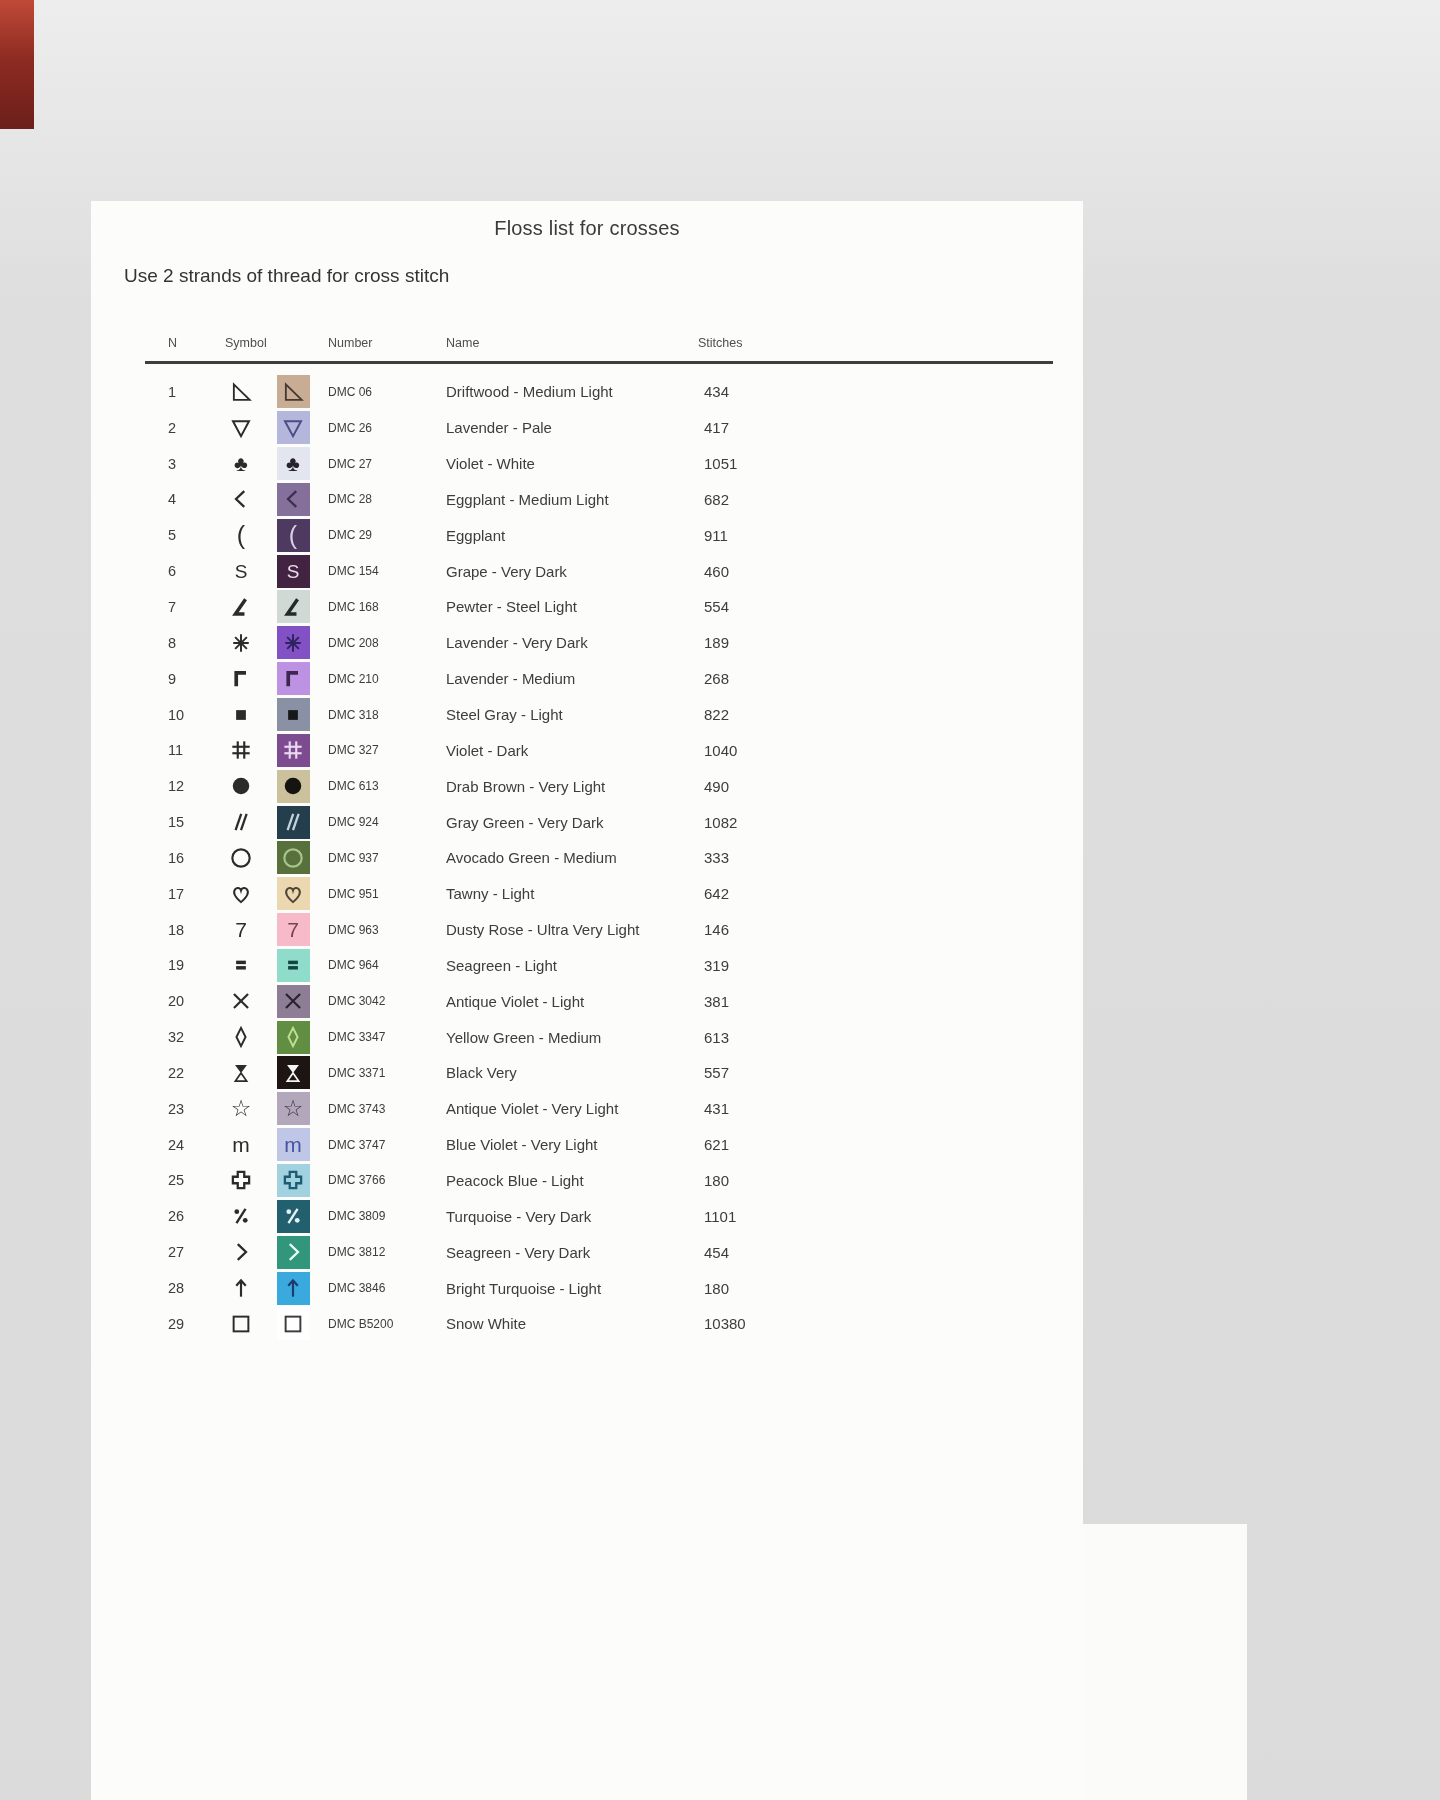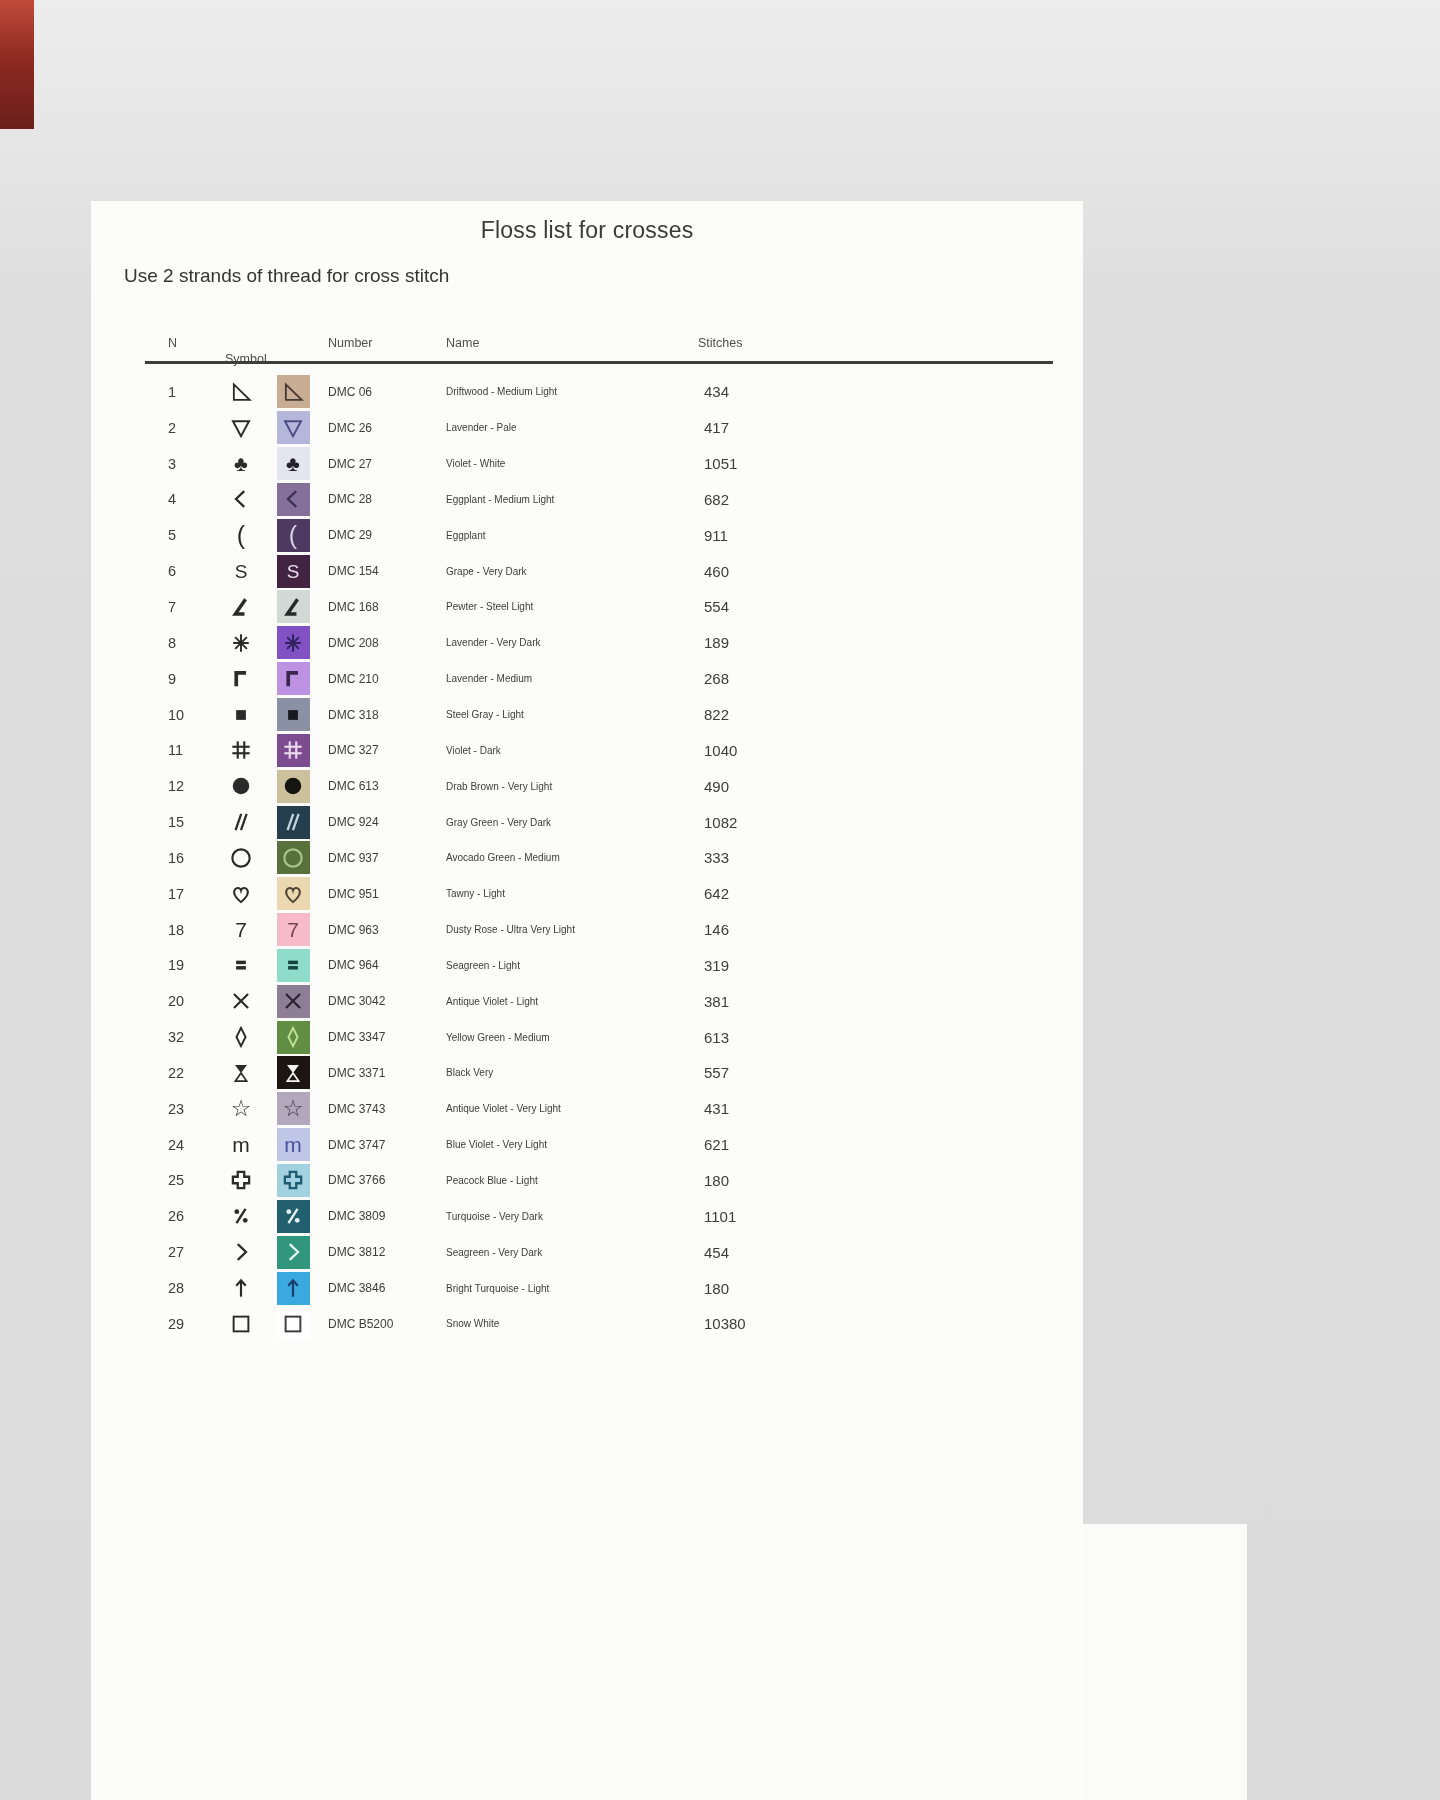--- a/index.html
+++ b/index.html
@@ -16,42 +16,42 @@
   .page{
     position:absolute;left:91px;top:201px;width:992px;height:1599px;
     background:#fcfcfb;
   }
   .page-ext{
     position:absolute;left:1083px;top:1524px;width:164px;height:276px;
     background:#fbfbfa;
   }
   .doc-title{
     position:absolute;left:0;top:16px;width:100%;text-align:center;
-    font-size:23px;color:#3a3a3a;letter-spacing:.2px;
+    font-size:20px;color:#3a3a3a;letter-spacing:.2px;
   }
   .doc-subtitle{
     position:absolute;left:33px;top:64px;
     font-size:19px;color:#343434;
   }
   .col-head{
     position:absolute;top:135px;font-size:12.5px;color:#4e4e4e;
   }
-  .h-n{left:77px;} .h-sym{left:134px;margin-top:16px;} .h-num{left:237px;} .h-name{left:355px;} .h-st{left:607px;}
+  .h-n{left:77px;} .h-sym{left:134px;} .h-num{left:237px;} .h-name{left:355px;} .h-st{left:607px;}
   .head-rule{
     position:absolute;left:54px;top:160px;width:908px;height:2.5px;background:#3e3e3e;
   }
   .rows{position:absolute;left:0;top:173px;width:100%;}
   .frow{position:relative;width:100%;height:35.85px;}
   .cell{position:absolute;top:0;height:100%;display:flex;align-items:center;color:#3d3d3d;}
   .c-n{left:77px;width:44px;font-size:14.5px;}
   .c-sym{left:125px;width:50px;justify-content:center;}
   .c-swatch{left:185px;width:34px;justify-content:center;}
   .swatch{width:33px;height:33px;display:flex;align-items:center;justify-content:center;}
   .c-num{left:237px;width:110px;font-size:12px;}
-  .c-name{left:355px;width:260px;font-size:10px;}
+  .c-name{left:355px;width:260px;font-size:15px;}
   .c-st{left:613px;width:90px;font-size:15px;}
   .tsym{line-height:1;display:block;}
 </style>
 </head>
 <body>
 
 <div class="red-strip"></div>
 <div class="page-ext"></div>
 
 <div class="page">

